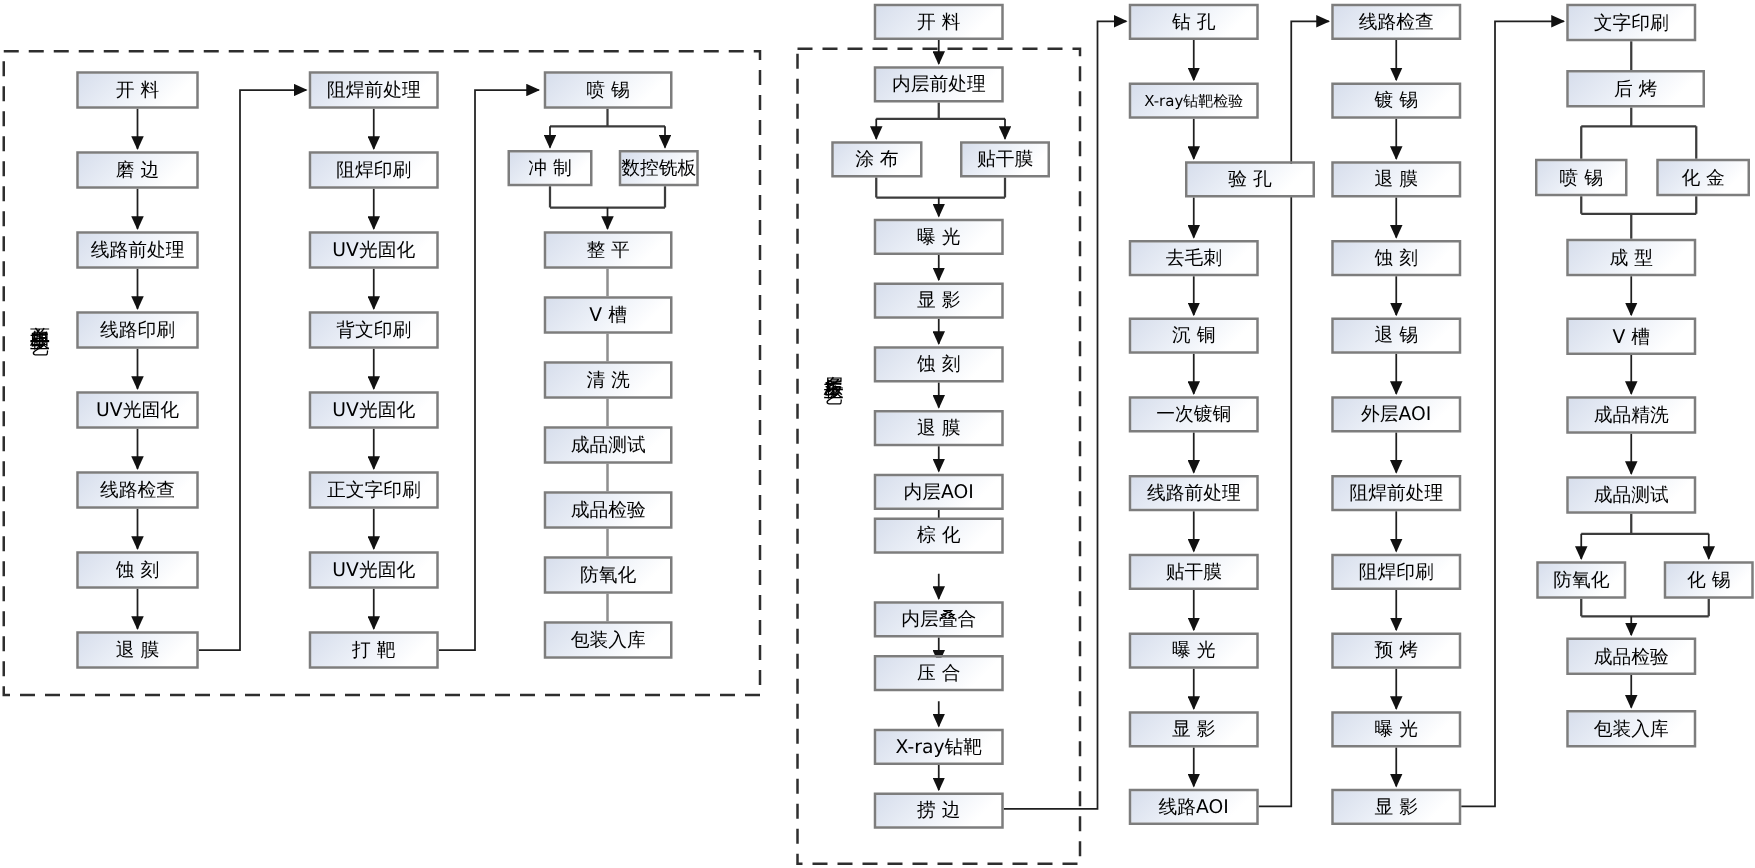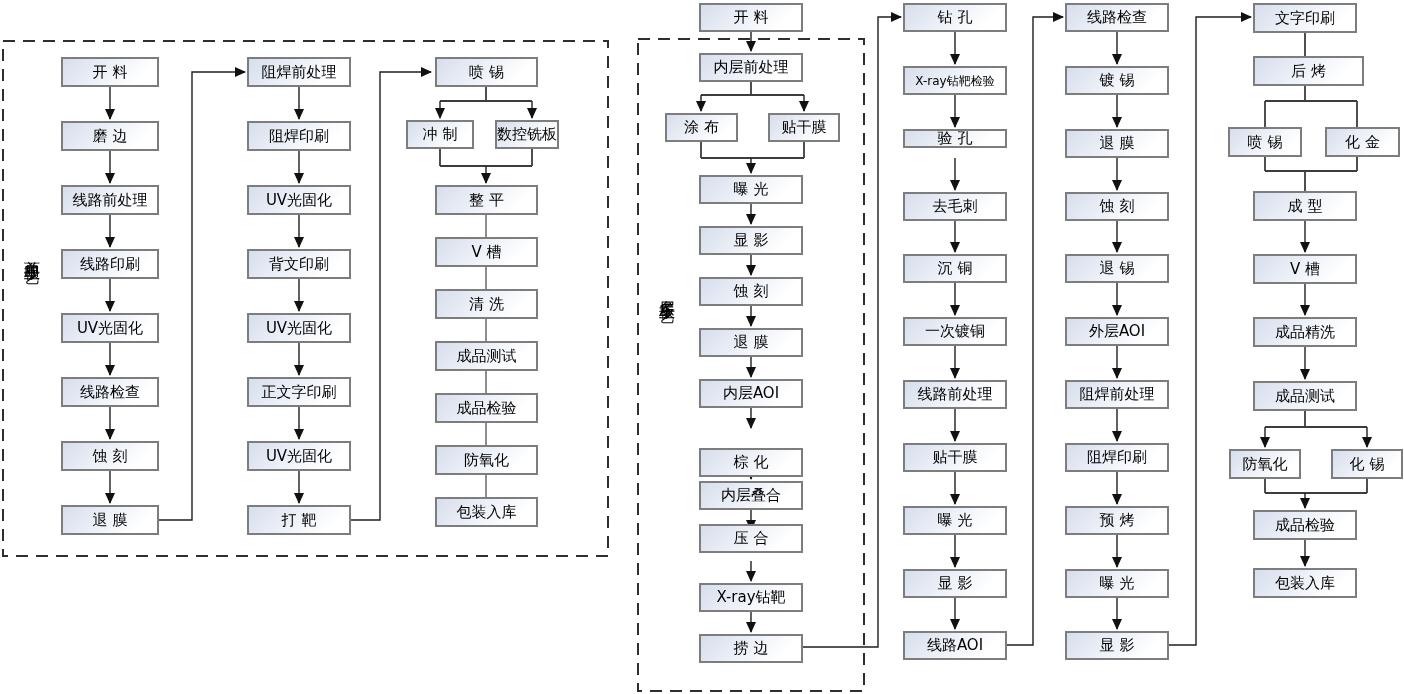--- a/index.html
+++ b/index.html
@@ -155,29 +155,29 @@
 
   <div class="node" style="left:699px;top:3px;width:104px;height:29px">开 料</div>
   <div class="node" style="left:699px;top:53px;width:104px;height:29px">内层前处理</div>
   <div class="node" style="left:665px;top:113px;width:73px;height:29px">涂 布</div>
   <div class="node" style="left:768px;top:113px;width:72px;height:29px">贴干膜</div>
   <div class="node" style="left:699px;top:175px;width:104px;height:29px">曝 光</div>
   <div class="node" style="left:699px;top:226px;width:104px;height:29px">显 影</div>
   <div class="node" style="left:699px;top:277px;width:104px;height:29px">蚀 刻</div>
   <div class="node" style="left:699px;top:328px;width:104px;height:29px">退 膜</div>
   <div class="node" style="left:699px;top:379px;width:104px;height:29px">内层AOI</div>
-  <div class="node" style="left:699px;top:448px;width:104px;height:29px">棕 化</div>
+  <div class="node" style="left:699px;top:414px;width:104px;height:29px">棕 化</div>
   <div class="node" style="left:699px;top:481px;width:104px;height:29px">内层叠合</div>
   <div class="node" style="left:699px;top:524px;width:104px;height:29px">压 合</div>
   <div class="node" style="left:699px;top:583px;width:104px;height:29px">X-ray钻靶</div>
   <div class="node" style="left:699px;top:634px;width:104px;height:29px">捞 边</div>
 
   <div class="node" style="left:903px;top:3px;width:104px;height:29px">钻 孔</div>
   <div class="node sm" style="left:903px;top:66px;width:104px;height:29px">X-ray钻靶检验</div>
-  <div class="node" style="left:903px;top:129px;width:104px;height:19px">验 孔</div>
+  <div class="node" style="left:948px;top:129px;width:104px;height:29px">验 孔</div>
   <div class="node" style="left:903px;top:192px;width:104px;height:29px">去毛刺</div>
   <div class="node" style="left:903px;top:254px;width:104px;height:29px">沉 铜</div>
   <div class="node" style="left:903px;top:317px;width:104px;height:29px">一次镀铜</div>
   <div class="node" style="left:903px;top:380px;width:104px;height:29px">线路前处理</div>
   <div class="node" style="left:903px;top:443px;width:104px;height:29px">贴干膜</div>
   <div class="node" style="left:903px;top:506px;width:104px;height:29px">曝 光</div>
   <div class="node" style="left:903px;top:569px;width:104px;height:29px">显 影</div>
   <div class="node" style="left:903px;top:631px;width:104px;height:29px">线路AOI</div>
 
   <div class="node" style="left:1065px;top:3px;width:104px;height:29px">线路检查</div>

